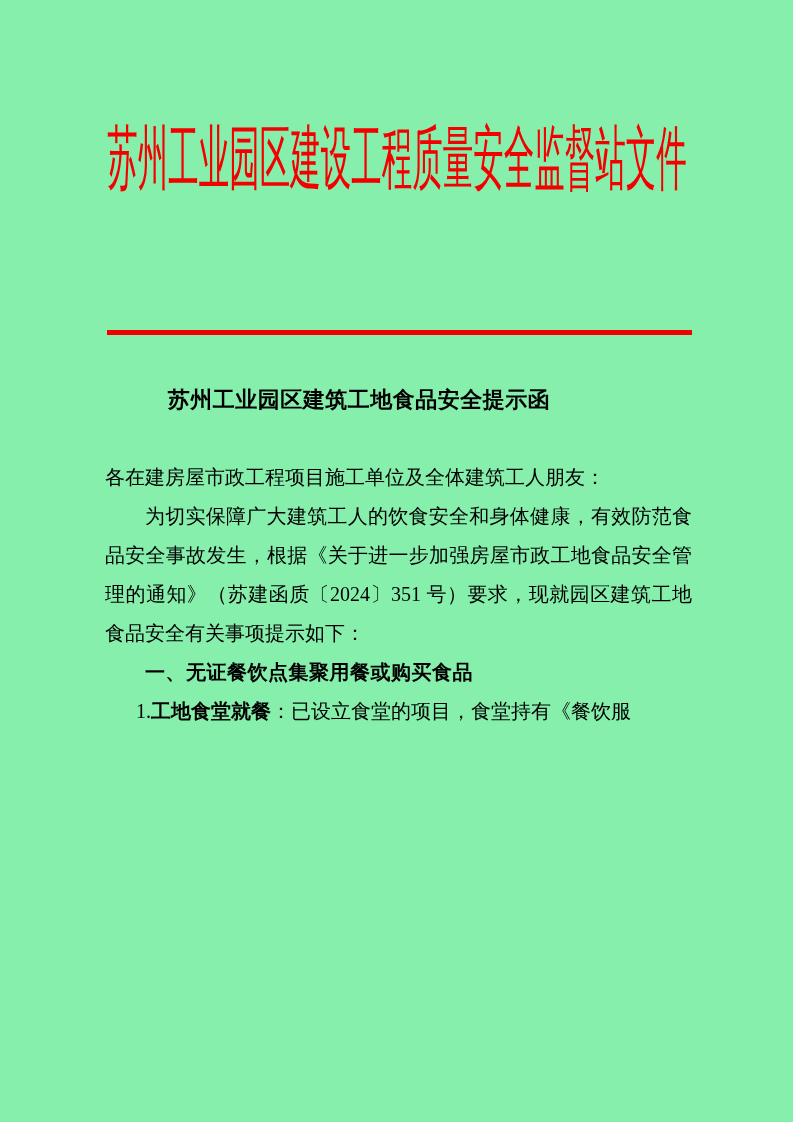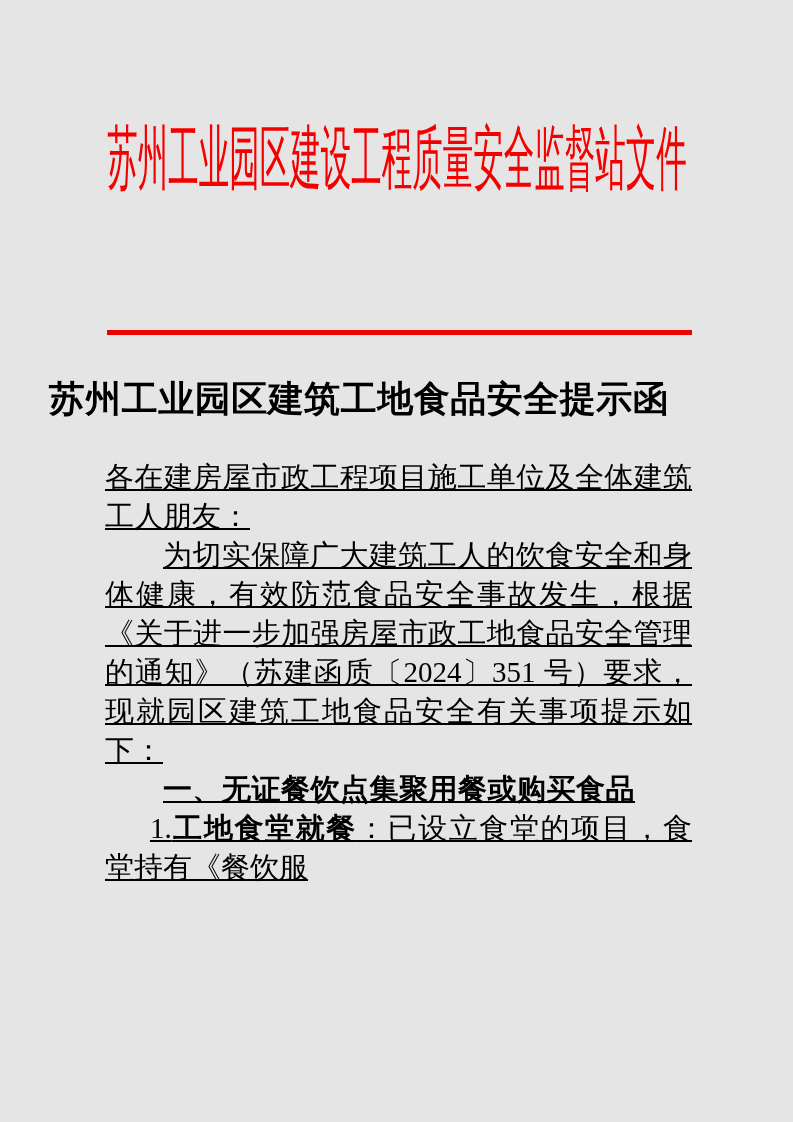--- a/index.html
+++ b/index.html
@@ -4,21 +4,21 @@
 <style>
   html, body {
     margin: 0;
     padding: 0;
     background: #ffffff;
   }
   .page {
     position: relative;
     width: 793px;
     height: 1122px;
-    background: #e5e5e5;
+    background: #86efac;
     overflow: hidden;
     font-family: "Liberation Serif", serif;
     color: #000000;
   }
   
   .letterhead {
     position: absolute;
     top: 124px;
     left: 104px;
     width: 586px;
@@ -46,37 +46,36 @@
     background: #f10000;
   }
   
   .doc-title {
     position: absolute;
     top: 381px;
     left: 0;
     width: 718px;
     margin: 0;
     text-align: center;
-    font-size: 36px;
+    font-size: 22px;
     line-height: 37px;
     font-weight: bold;
     letter-spacing: 0.5px;
     font-family: "Liberation Serif", serif;
   }
   
   .doc-body {
     position: absolute;
     top: 458px;
     left: 105px;
     width: 587px;
-    font-size: 29px;
+    font-size: 20px;
     line-height: 39px;
     text-align: justify;
     text-justify: inter-character;
-    text-decoration: underline;
   }
   .doc-body p {
     margin: 0;
     padding: 0;
   }
   .indent2 { text-indent: 2em; }
   .indent-item { text-indent: 1.55em; }
   .sec-heading {
     text-indent: 2em;
     font-weight: bold;

